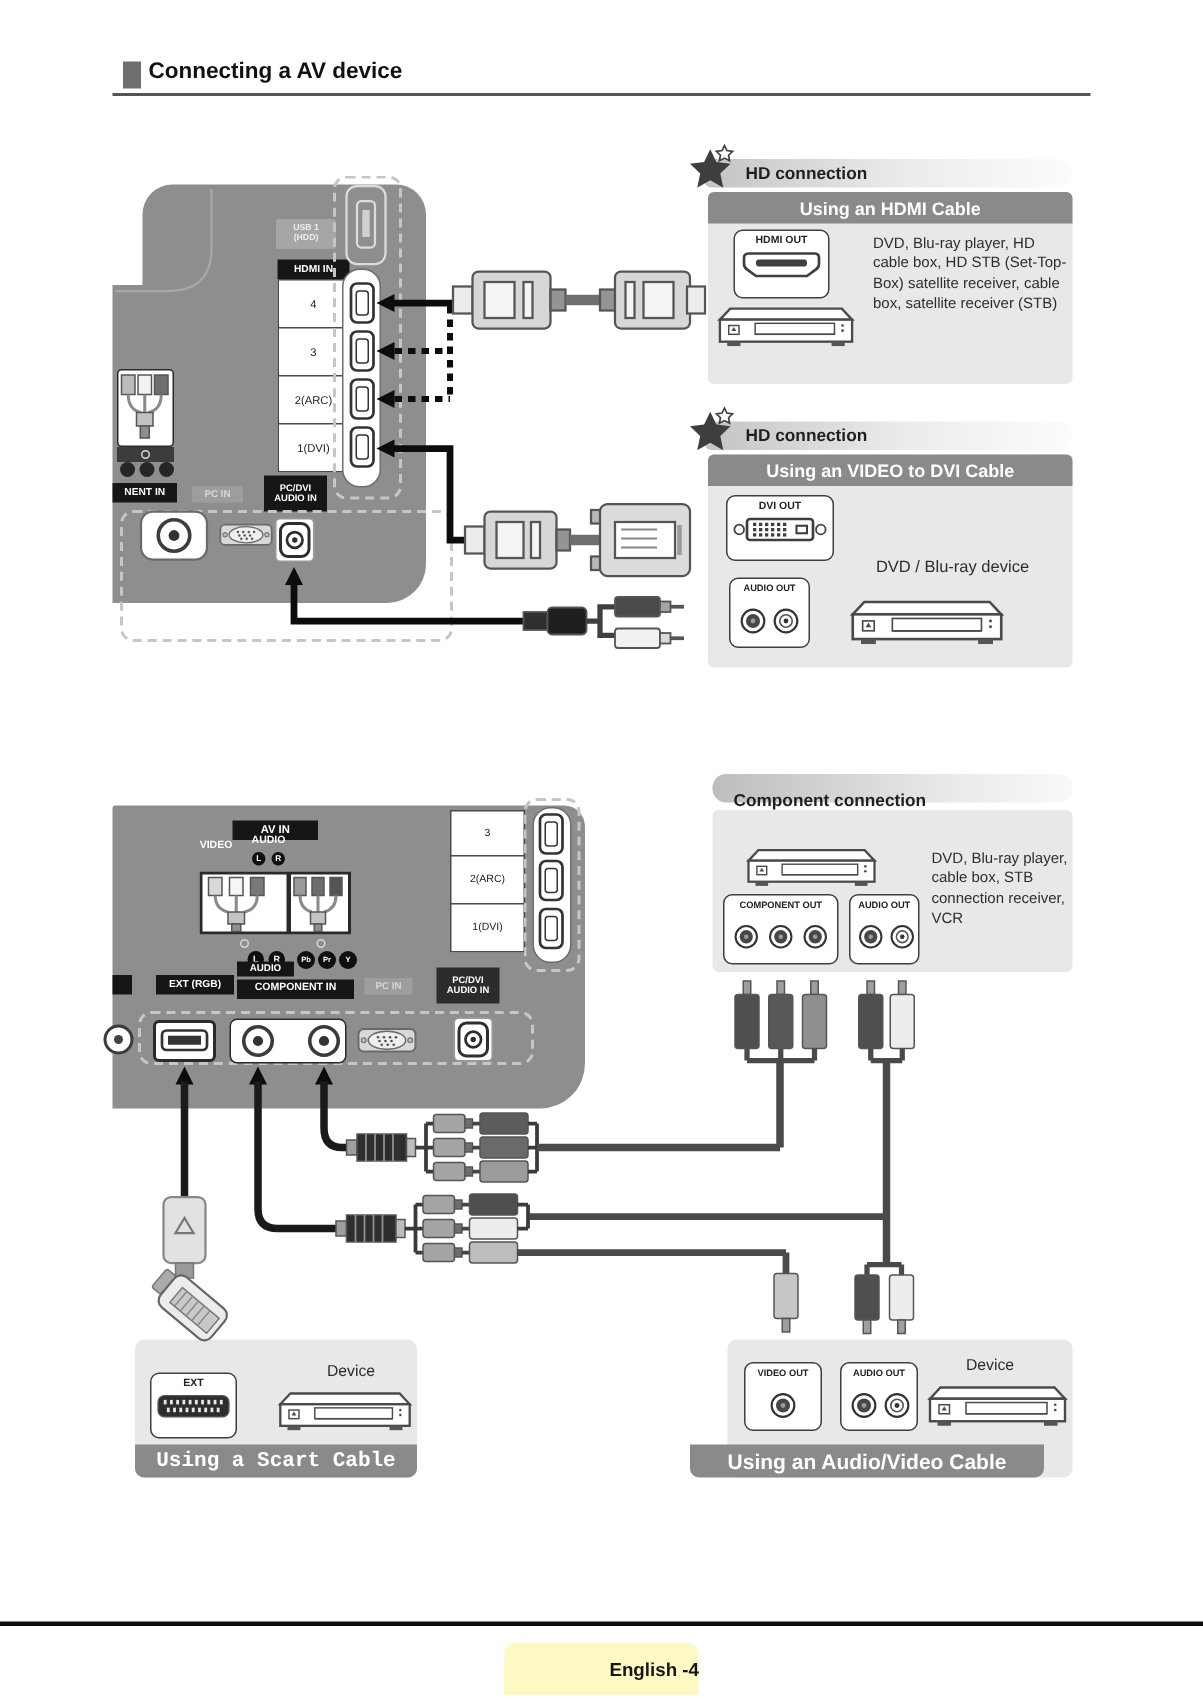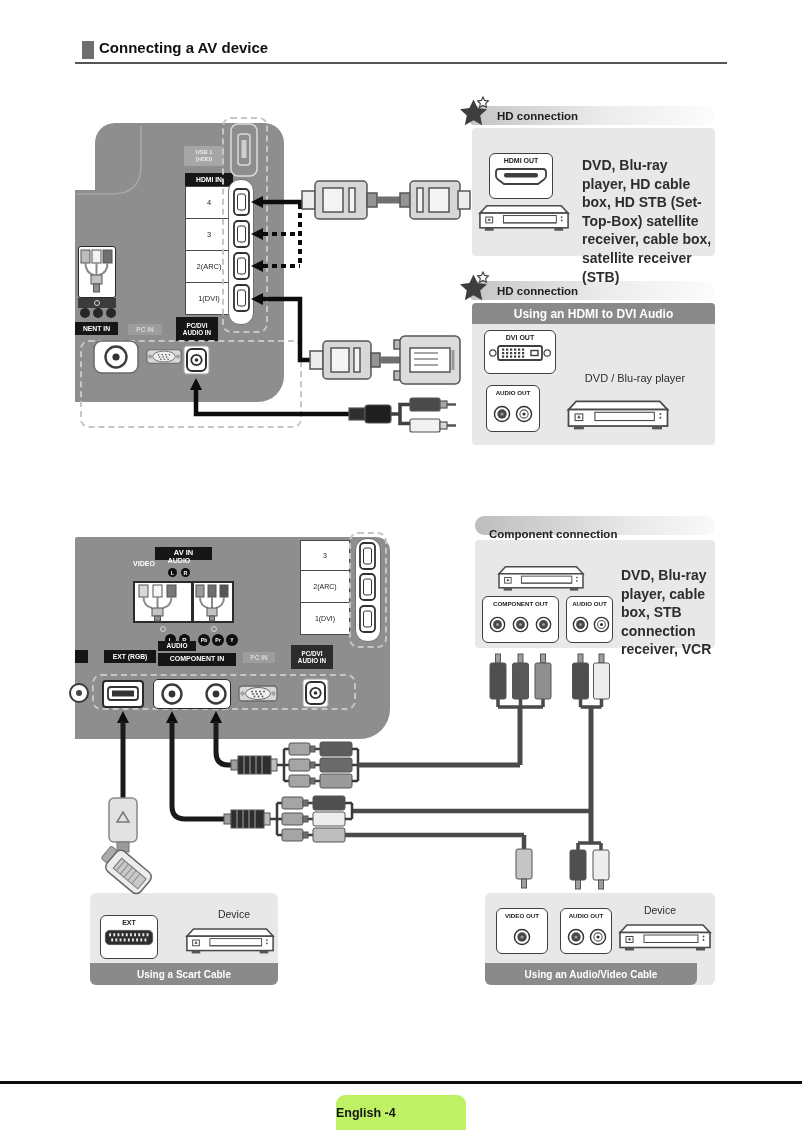--- a/index.html
+++ b/index.html
@@ -17,21 +17,21 @@
         justify-content:center;font-size:7.5px;}
   .dashed{border:2px dashed #c6c6c6;border-radius:9px;}
   .hbar{background:#8a8a8a;color:#fff;font-weight:bold;text-align:center;font-size:12px;
         display:flex;align-items:center;justify-content:center;}
   .gbox{background:#e8e8e8;border-radius:6px;}
   .pbox{background:#fff;border:1.5px solid #3f3f3f;border-radius:6px;text-align:center;}
   .pbox .plab{font-size:7px;font-weight:bold;color:#222;margin-top:3px;}
   .badge{background:linear-gradient(to right,#c4c4c4,#ececec 55%,#fcfcfc);border-radius:4px 9px 9px 4px;}
   .badge-txt{font-weight:bold;font-size:11.5px;color:#1f1f1f;display:flex;align-items:center;}
   .strip{background:#fff;border:1px solid #6e6e6e;border-radius:12px;}
-  .desc{color:#2d2d2d;line-height:1.33;font-size:14px;font-weight:bold;}
+  .desc{color:#2d2d2d;line-height:1.33;font-size:10px;}
   .dot-badge{background:#0f0f0f;color:#fff;border-radius:50%;display:flex;align-items:center;
          justify-content:center;font-weight:bold;}
   .whitebox{background:#fff;border:2px solid #2a2a2a;}
   .screw{border:1.5px solid #d8d8d8;border-radius:50%;}
   .devlbl{font-size:10.5px;color:#2d2d2d;text-align:center;}
   svg{display:block;}
 </style>
 </head>
 <body>
 
@@ -71,55 +71,56 @@
   </div>
   <div class="abs z2 dashed" style="left:80px;top:340px;width:222px;height:88px;"></div>
 
   <div class="abs z2 badge" style="left:470px;top:106px;width:245px;height:19px;"></div>
   <svg class="abs z3" style="left:457px;top:96px;" width="34" height="34">
       <use href="#sym-star"></use>
     </svg>
   <div class="abs z4 badge-txt" style="left:497px;top:106px;height:19px;">HD connection</div>
 
   <div class="abs z2 gbox" style="left:472px;top:128px;width:243px;height:128px;border-radius:4px;"></div>
+  <div class="abs z3 hbar" style="left:472px;top:128px;width:243px;height:21px;border-radius:4px 4px 0 0;">Using an HDMI Cable</div>
   <div class="abs z3 pbox" style="left:489px;top:153px;width:64px;height:46px;">
     <div class="plab">HDMI OUT</div>
     <svg width="54" height="20" style="margin:3px auto 0;">
         <use href="#sym-hdmi-conn"></use>
       </svg>
   </div>
   <svg class="abs z3" style="left:477px;top:202px;" width="94" height="31" viewBox="0 0 96 30">
       <use href="#sym-device"></use>
     </svg>
   <div class="abs z3 desc" style="left:582px;top:156px;width:130px;height:94px;">DVD, Blu-ray player, HD cable box, HD STB (Set-Top-Box) satellite receiver, cable box, satellite receiver (STB)</div>
 
   <div class="abs z2 badge" style="left:470px;top:281px;width:245px;height:19px;"></div>
   <svg class="abs z3" style="left:457px;top:271px;" width="34" height="34">
       <use href="#sym-star"></use>
     </svg>
   <div class="abs z4 badge-txt" style="left:497px;top:281px;height:19px;">HD connection</div>
 
   <div class="abs z2 gbox" style="left:472px;top:303px;width:243px;height:142px;border-radius:4px;"></div>
-  <div class="abs z3 hbar" style="left:472px;top:303px;width:243px;height:21px;border-radius:4px 4px 0 0;">Using an HDMI to DVI Audio</div>
+  <div class="abs z3 hbar" style="left:472px;top:303px;width:243px;height:21px;border-radius:4px 4px 0 0;">Using an VIDEO to DVI Cable</div>
   <div class="abs z3 pbox" style="left:484px;top:330px;width:72px;height:44px;">
     <div class="plab">DVI OUT</div>
     <svg width="64" height="18" style="margin:3px auto 0;">
         <use href="#sym-dvi-conn"></use>
       </svg>
   </div>
   <div class="abs z3 pbox" style="left:486px;top:385px;width:54px;height:47px;">
     <div class="plab" style="font-size:6.2px;">AUDIO OUT</div>
   </div>
   <svg class="abs z3" style="left:493px;top:405px;" width="18" height="18" viewBox="0 0 20 20">
       <use href="#sym-rca-dark"></use>
     </svg>
   <svg class="abs z3" style="left:515px;top:405px;" width="18" height="18" viewBox="0 0 20 20">
       <use href="#sym-rca-white"></use>
     </svg>
-  <div class="abs z3 devlbl" style="left:560px;top:372px;width:150px;font-size:11px;">DVD / Blu-ray player</div>
+  <div class="abs z3 devlbl" style="left:560px;top:372px;width:150px;font-size:11px;">DVD / Blu-ray device</div>
   <svg class="abs z3" style="left:565px;top:398px;" width="106" height="33" viewBox="0 0 96 30">
       <use href="#sym-device"></use>
     </svg>
 
   <div class="abs z2" style="left:475px;top:516px;width:240px;height:19px;border-radius:9px;
               background:linear-gradient(to right,#bdbdbd,#e9e9e9 65%,#f9f9f9);"></div>
   <div class="abs z4 badge-txt" style="left:489px;top:516px;height:35px;">Component connection</div>
 
   <div class="abs z2 gbox" style="left:475px;top:540px;width:240px;height:108px;border-radius:4px;"></div>
   <svg class="abs z3" style="left:495px;top:564px;" width="92" height="28" viewBox="0 0 96 30">
@@ -190,21 +191,21 @@
   <div class="abs z3 pbox" style="left:100px;top:915px;width:58px;height:44px;">
     <div class="plab">EXT</div>
     <svg width="50" height="17" style="margin:3px auto 0;">
         <use href="#sym-scart"></use>
       </svg>
   </div>
   <div class="abs z3 devlbl" style="left:202px;top:908px;width:64px;">Device</div>
   <svg class="abs z3" style="left:184px;top:926px;" width="92" height="29" viewBox="0 0 96 30">
       <use href="#sym-device"></use>
     </svg>
-  <div class="abs z3 hbar" style="left:90px;top:963px;width:188px;height:22px;font-size:10px;border-radius:0 0 6px 6px;">Using a Scart Cable</div>
+  <div class="abs z3 hbar" style="left:90px;top:963px;width:188px;height:22px;font-size:14px;border-radius:0 0 6px 6px;font-family:Liberation Mono, monospace;">Using a Scart Cable</div>
 
   <div class="abs z2 gbox" style="left:485px;top:893px;width:230px;height:92px;"></div>
   <div class="abs z3 pbox" style="left:496px;top:908px;width:52px;height:46px;">
     <div class="plab" style="font-size:6.2px;">VIDEO OUT</div>
   </div>
   <svg class="abs z3" style="left:513px;top:928px;" width="18" height="18" viewBox="0 0 20 20">
       <use href="#sym-rca-dark"></use>
     </svg>
   <div class="abs z3 pbox" style="left:560px;top:908px;width:52px;height:46px;">
     <div class="plab" style="font-size:6.2px;">AUDIO OUT</div>
@@ -212,25 +213,25 @@
   <svg class="abs z3" style="left:567px;top:928px;" width="18" height="18" viewBox="0 0 20 20">
       <use href="#sym-rca-dark"></use>
     </svg>
   <svg class="abs z3" style="left:589px;top:928px;" width="18" height="18" viewBox="0 0 20 20">
       <use href="#sym-rca-white"></use>
     </svg>
   <div class="abs z3 devlbl" style="left:628px;top:904px;width:64px;">Device</div>
   <svg class="abs z3" style="left:617px;top:922px;" width="96" height="30" viewBox="0 0 96 30">
       <use href="#sym-device"></use>
     </svg>
-  <div class="abs z3 hbar" style="left:485px;top:963px;width:212px;height:22px;font-size:10px;border-radius:0 0 6px 6px;">Using an Audio/Video Cable</div>
+  <div class="abs z3 hbar" style="left:460px;top:963px;width:236px;height:22px;font-size:14px;border-radius:0 0 6px 6px;">Using an Audio/Video Cable</div>
 
   <div class="abs z2" style="left:0;top:1081px;width:802px;height:3px;background:#0d0d0d;"></div>
-  <div class="abs z3" style="left:336px;top:1095px;width:130px;height:35px;background:#bef264;border-radius:9px 9px 0 0;
-              display:flex;align-items:center;justify-content:flex-start;">
+  <div class="abs z3" style="left:336px;top:1095px;width:130px;height:35px;background:#fef9c3;border-radius:9px 9px 0 0;
+              display:flex;align-items:center;justify-content:flex-end;">
     <span style="font-weight:bold;font-size:12.5px;color:#161616;">English -4</span>
   </div>
 
   <svg class="abs z3" style="left:0;top:0;pointer-events:none;" width="802" height="1133" viewBox="0 0 802 1133">
     <defs>
       <symbol id="sym-star" viewBox="0 0 34 34">
         <path d="M16.5 3.5 L20.6 12 L30 13.2 L23.2 19.6 L25.2 29.2 L16.5 24.2 L7.8 29.2 L9.8 19.6 L3 13.2 L12.4 12 Z" fill="#3e3e3e"></path>
         <path d="M26 1 L27.6 4.4 L31.4 4.9 L28.7 7.5 L29.4 11.2 L26 9.4 L22.6 11.2 L23.3 7.5 L20.6 4.9 L24.4 4.4 Z" fill="#fdfdfd" stroke="#3e3e3e" stroke-width="1.1"></path>
       </symbol>
       <symbol id="sym-device" viewBox="0 0 96 30">

